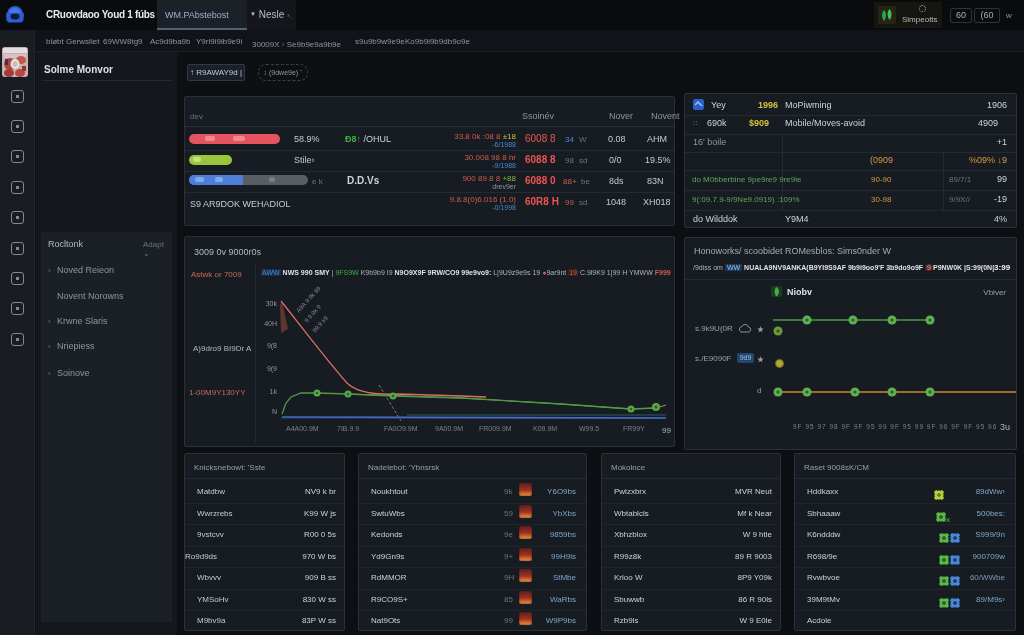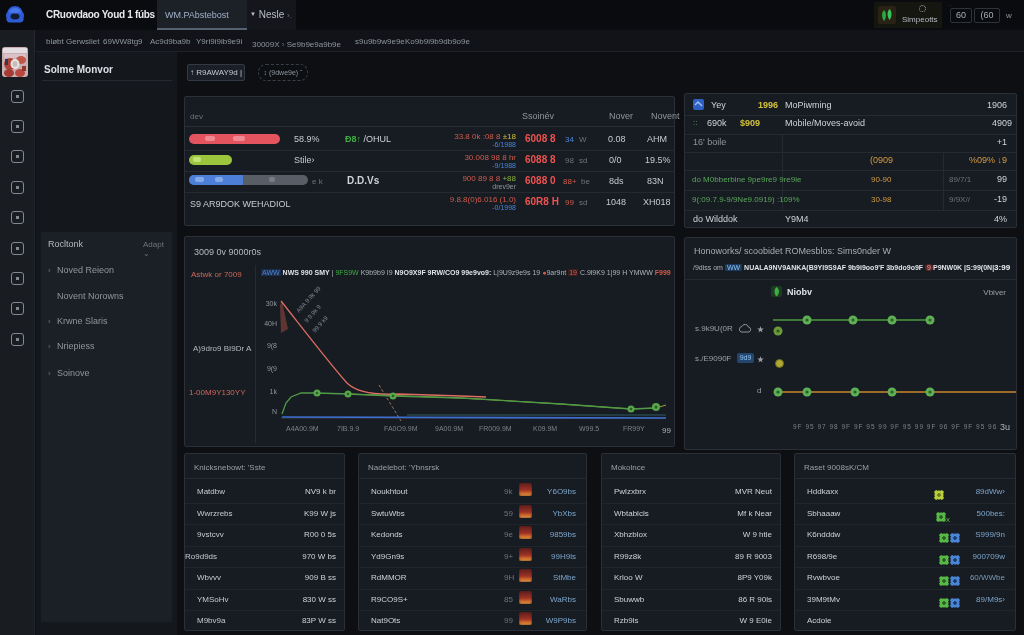--- a/index.html
+++ b/index.html
@@ -111,21 +111,21 @@
   <div class="hr" style="top:74px"></div>
   <div class="hr" style="top:95px"></div>
 
   <div class="a" style="left:4px;top:37px;width:91px;height:10px;background:#e4545e;border-radius:5px"></div>
   <div class="a" style="left:20px;top:39px;width:10px;height:5px;background:#f08a92;border-radius:2px"></div>
   <div class="a" style="left:48px;top:39px;width:12px;height:5px;background:#f08a92;border-radius:2px"></div>
   <div class="a t9" style="left:109px;top:37px;color:#c6cbd2">58.9%</div>
   <div class="a t9" style="left:160px;top:37px"><span style="color:#3fae43;font-weight:bold">Đ8↑</span> <span style="color:#cfd3d9">/OHUL</span></div>
   <div class="a t8 red" style="left:231px;top:35px;width:100px;text-align:right">33.8 0k :08 8 <span class="yel">±18</span></div>
   <div class="a" style="left:251px;top:44px;width:80px;text-align:right;font-size:7px;color:#4a86d8">-6/1988</div>
-  <div class="a" style="left:340px;top:36px;font-size:10px;font-weight:bold;color:#ef5350">6008 8</div>
+  <div class="a" style="left:340px;top:36px;font-size:10px;font-weight:normal;color:#ef5350">6008 8</div>
   <div class="a t8 blu" style="left:380px;top:38px">34</div>
   <div class="a t8 dim" style="left:394px;top:38px">W</div>
   <div class="a t9" style="left:423px;top:37px;color:#c6cbd2">0.08</div>
   <div class="a t9" style="left:462px;top:37px;color:#c6cbd2">AHM</div>
 
   <div class="a" style="left:4px;top:58px;width:43px;height:10px;background:#9bc53d;border-radius:5px"></div>
   <div class="a" style="left:8px;top:60px;width:8px;height:5px;background:#c3e07a;border-radius:2px"></div>
   <div class="a t9" style="left:109px;top:58px;color:#c6cbd2">Stile›</div>
   <div class="a t8 red" style="left:231px;top:56px;width:100px;text-align:right">30.008 98 8 hr</div>
   <div class="a" style="left:251px;top:65px;width:80px;text-align:right;font-size:7px;color:#4a86d8">-9/1988</div>
@@ -174,23 +174,23 @@
       <rect x="1" y="1" width="11" height="11" rx="2" fill="#2e5fc4"></rect>
       <path d="M3 7 L6 4 L10 8" stroke="#9dbef0" stroke-width="1.5" fill="none"></path>
     </svg>
   <div class="a t9" style="left:26px;top:6px;color:#cfd3d9">Yey</div>
   <div class="a t9" style="left:55px;top:6px;width:38px;text-align:right;color:#d4c23c;font-weight:bold">1996</div>
   <div class="a t9" style="left:100px;top:6px;color:#cfd3d9">MoPiwming</div>
   <div class="a t9" style="right:9px;top:6px;color:#cfd3d9">1906</div>
 
   <div class="a t8 grn" style="left:8px;top:24px;letter-spacing:-1px">: :</div>
   <div class="a t9" style="left:22px;top:24px;color:#cfd3d9">690k</div>
-  <div class="a t9" style="left:55px;top:24px;width:38px;text-align:left;color:#d4c23c;font-weight:bold">$909</div>
+  <div class="a t9" style="left:55px;top:24px;width:38px;text-align:center;color:#d4c23c;font-weight:bold">$909</div>
   <div class="a t9" style="left:100px;top:24px;color:#cfd3d9">Mobile/Moves-avoid</div>
-  <div class="a t9" style="right:4px;top:24px;color:#cfd3d9">4909</div>
+  <div class="a t9" style="right:18px;top:24px;color:#cfd3d9">4909</div>
 
   <div class="a t9 mut" style="left:8px;top:43px">16' boile</div>
   <div class="a t9" style="right:9px;top:43px;color:#cfd3d9">+1</div>
 
   <div class="a t9 org" style="left:185px;top:61px">(0909</div>
   <div class="a t9 org" style="right:9px;top:61px">%09% ↓9</div>
 
   <div class="a t8 grn" style="left:7px;top:81px">do M0bberbine 9pe9re9 9re9ie</div>
   <div class="a t8 org" style="left:186px;top:81px">90-90</div>
   <div class="a t8 dim" style="left:264px;top:81px">89/7/1</div>

